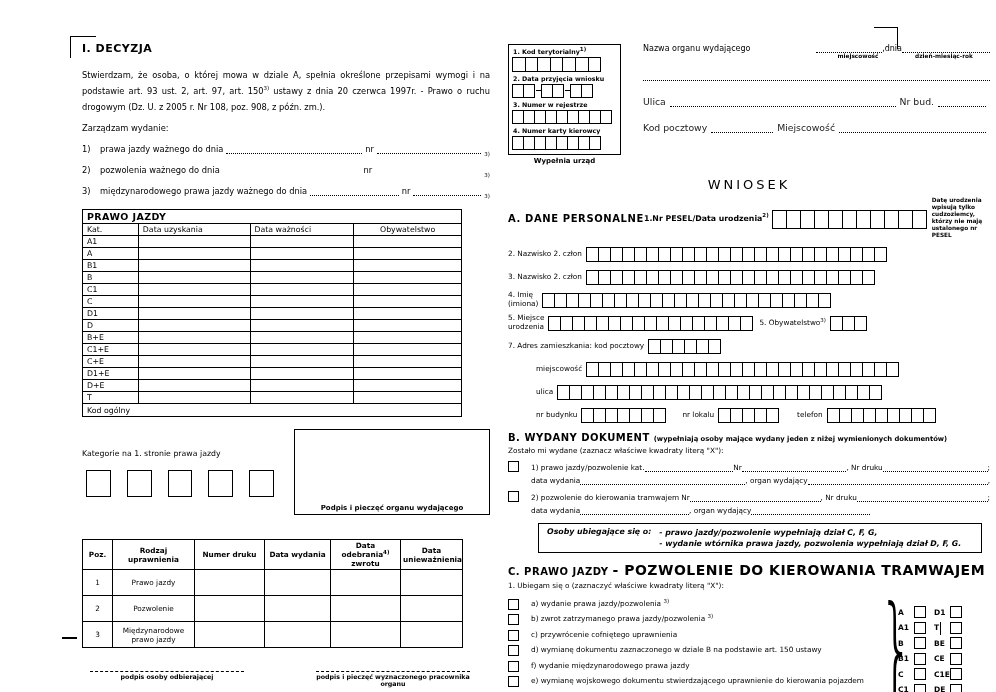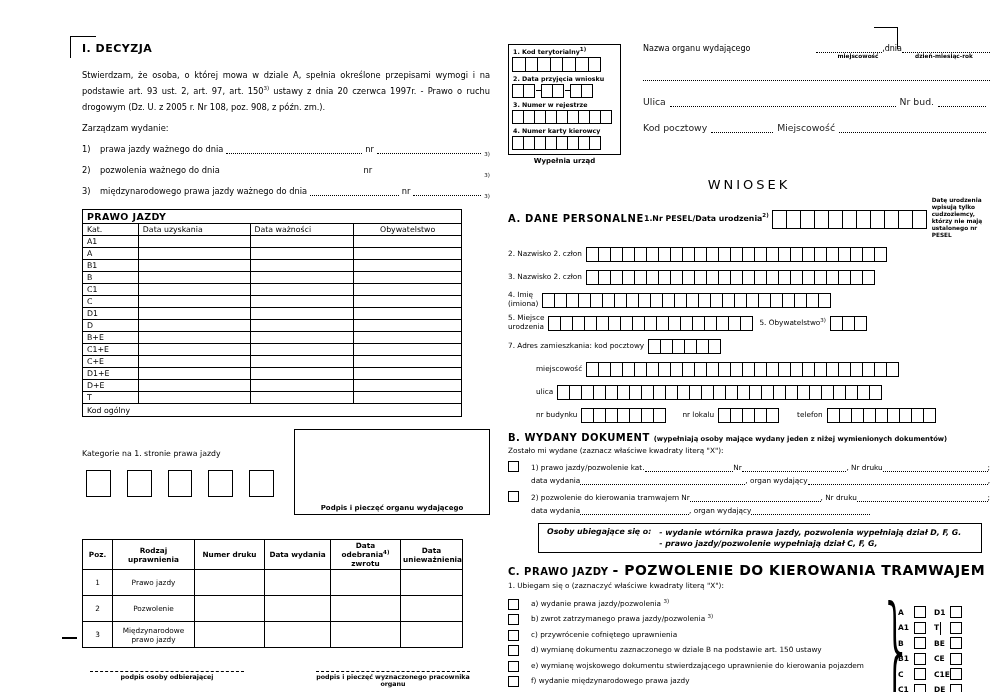--- a/index.html
+++ b/index.html
@@ -718,22 +718,22 @@
     <div class="b-item cont" style="padding-right:120px;">
       <span class="lbl">data wydania</span>
       <span class="dots d1"></span>
       <span class="lbl">, organ wydający</span>
       <span class="dots d3"></span>
     </div>
 
     <div class="info-box">
       <span class="lead">Osoby ubiegające się o:</span>
       <span class="lines">
+        <div>- prawo jazdy/pozwolenie wypełniają dział C, F, G,</div>
         <div>- wydanie wtórnika prawa jazdy, pozwolenia wypełniają dział D, F, G.</div>
-        <div>- prawo jazdy/pozwolenie wypełniają dział C, F, G,</div>
       </span>
     </div>
 
     <div class="sec-title"><span>C. PRAWO JAZDY </span><span style="font-size:14px;">- POZWOLENIE DO KIEROWANIA TRAMWAJEM</span></div>
     <div class="sec-intro">1. Ubiegam się o (zaznaczyć właściwe kwadraty literą "X"):</div>
 
     <div class="c-wrap">
       <div class="c-list" id="c-list">
           <div class="c-item">
             <span class="checkbox"></span>
@@ -746,25 +746,25 @@
           <div class="c-item">
             <span class="checkbox"></span>
             <span class="txt">c) przywrócenie cofniętego uprawnienia</span>
           </div>
           <div class="c-item">
             <span class="checkbox"></span>
             <span class="txt">d) wymianę dokumentu zaznaczonego w dziale B na podstawie art. 150 ustawy</span>
           </div>
           <div class="c-item">
             <span class="checkbox"></span>
+            <span class="txt">f) wydanie międzynarodowego prawa jazdy</span>
+          </div>
+          <div class="c-item">
+            <span class="checkbox"></span>
             <span class="txt">e) wymianę wojskowego dokumentu stwierdzającego uprawnienie do kierowania pojazdem</span>
-          </div>
-          <div class="c-item">
-            <span class="checkbox"></span>
-            <span class="txt">f) wydanie międzynarodowego prawa jazdy</span>
           </div>
           <div class="c-item">
             <span class="checkbox"></span>
             <span class="txt">g) wymianę prawa jazdy wydanego za granicą bez sprawdzania kwalifikacji</span>
           </div>
         </div>
       <div class="c-brace">}</div>
       <div class="c-cats" id="c-cats">
           <div class="cat-row">
             <span class="cl">A</span>

